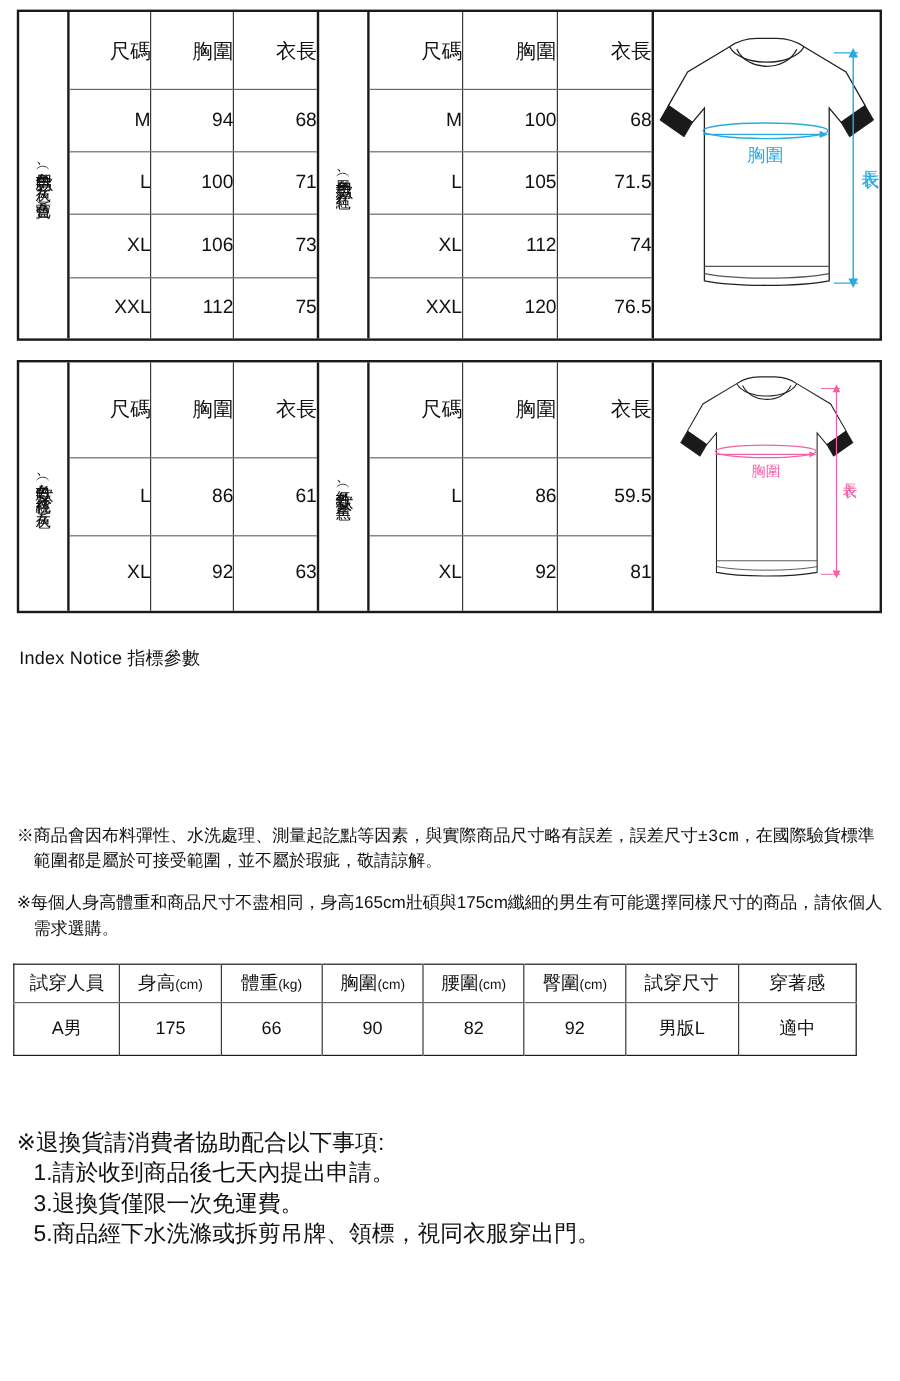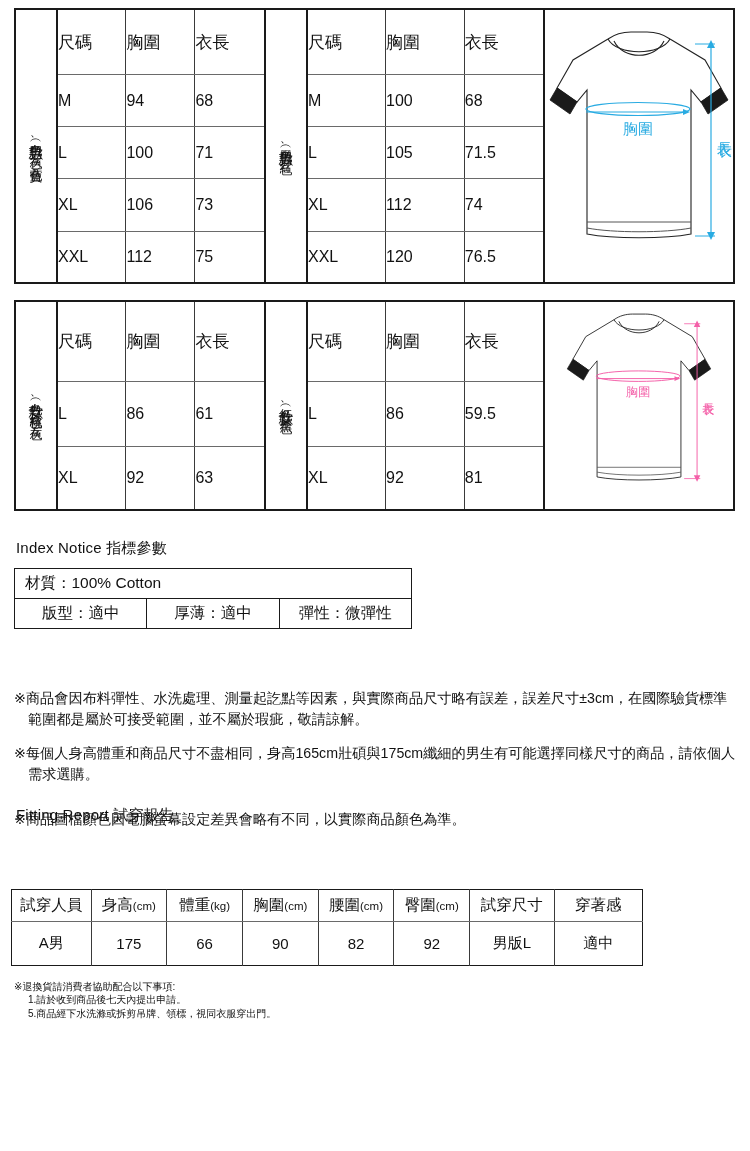--- a/index.html
+++ b/index.html
@@ -26,21 +26,21 @@
   .vlabel .vtext {
     writing-mode:vertical-rl; text-orientation:upright;
     font-size:15px; line-height:1.08; letter-spacing:0px;
     white-space:nowrap; text-align:center; font-weight:500;
   }
   .vlabel .vtext .paren { font-size:12.5px; }
 
   table.sz { border-collapse:collapse; table-layout:fixed; }
   table.sz td, table.sz th {
     border-right:1px solid #3a3a3a; border-bottom:1.6px solid #6a6a6a;
-    text-align:left; vertical-align:middle; font-weight:400;
+    text-align:right; vertical-align:middle; font-weight:400;
     font-size:16px; padding:0;
   }
   table.sz th { font-size:17px; }
   table.sz tr:last-child td { border-bottom:none; }
   table.sz td:last-child, table.sz th:last-child { border-right:none; }
 
   .shirt-cell { flex:1 1 auto; display:flex; align-items:center; justify-content:center; }
 
   
   .section-title {
@@ -58,42 +58,42 @@
     border:1px solid #1a1a1a; font-size:15.5px; height:30px; padding:0 0 0 10px;
     vertical-align:middle; white-space:nowrap;
   }
   #index-table td.ctr { text-align:center; padding:0; }
 
   
   .note {
     position:absolute; left:14px; width:726px; font-size:14.2px; line-height:1.5;
     text-indent:0; white-space:pre-wrap;
   }
-  #note1 { top:645px; }
+  #note1 { top:645px;font-family:Liberation Mono, monospace; }
   #note2 { top:700px; }
   #note3 { top:766px; }
   .note .hang { display:block; padding-left:14px; text-indent:-14px; }
 
   
   #fit-table {
-    position:absolute; left:11px; top:889px; width:632px;
+    position:absolute; left:11px; top:803px; width:703px;
     border:1.6px solid #1a1a1a; border-collapse:collapse; table-layout:fixed; background:#fff;
   }
   #fit-table th, #fit-table td {
     border-right:1px solid #3a3a3a; border-bottom:1.6px solid #6a6a6a;
     text-align:center; vertical-align:middle; font-weight:400; height:44px;
   }
   #fit-table th { font-size:15.5px; height:32px; }
   #fit-table td { font-size:15px; }
   #fit-table tr:last-child td { border-bottom:none; }
   #fit-table th:last-child, #fit-table td:last-child { border-right:none; }
   .unit { font-size:11.5px; }
 
   
-  #policy { position:absolute; left:14px; top:980px; width:726px; font-size:10px; line-height:1.335; }
+  #policy { position:absolute; left:14px; top:940px; width:726px; font-size:19px; line-height:1.335; }
   #policy .head { display:block; }
   #policy .li { display:block; padding-left:14px; }
 
   
   svg.shirt { display:block; }
 </style>
 </head>
 <body>
 
 <div class="page">
@@ -299,32 +299,20 @@
         <polygon points="166,218 162,210 170,210" fill="#F45FA8"></polygon>
         <line x1="150" y1="22" x2="170" y2="22" stroke="#F45FA8" stroke-width="1"></line>
         <line x1="150" y1="214" x2="170" y2="214" stroke="#F45FA8" stroke-width="1"></line>
         <text x="180" y="108" font-size="15" fill="#F45FA8" text-anchor="middle" font-family="'Liberation Sans',sans-serif" writing-mode="tb">衣長</text>
       </svg>
     </div>
   </div>
 
   <div class="section-title" id="index-title">Index Notice 指標參數</div>
 
-  <table id="index-table">
-    <tbody>
-        <tr>
-      <td colspan="3">材質：100% Cotton</td>
-    </tr>
-    <tr>
-      <td class="ctr" style="width:33.3%">版型：適中</td>
-      <td class="ctr" style="width:33.3%">厚薄：適中</td>
-      <td class="ctr" style="width:33.4%">彈性：微彈性</td>
-    </tr>
-  </tbody>
-    </table>
 
   <div class="note" id="note1">
     <span class="hang">※商品會因布料彈性、水洗處理、測量起訖點等因素，與實際商品尺寸略有誤差，誤差尺寸±3cm，在國際驗貨標準範圍都是屬於可接受範圍，並不屬於瑕疵，敬請諒解。</span>
   </div>
   <div class="note" id="note2">
     <span class="hang">※每個人身高體重和商品尺寸不盡相同，身高165cm壯碩與175cm纖細的男生有可能選擇同樣尺寸的商品，請依個人需求選購。</span>
   </div>
   <div class="note" id="note3">
     <span class="hang">※商品圖檔顏色因電腦螢幕設定差異會略有不同，以實際商品顏色為準。</span>
   </div>
@@ -362,16 +350,17 @@
       <td>92</td>
       <td>男版L</td>
       <td>適中</td>
     </tr>
   </tbody>
     </table>
 
   <div id="policy">
     <span class="head">※退換貨請消費者協助配合以下事項:</span>
     <span class="li">1.請於收到商品後七天內提出申請。</span>
+    <span class="li">3.退換貨僅限一次免運費。</span>
     <span class="li">5.商品經下水洗滌或拆剪吊牌、領標，視同衣服穿出門。</span>
   </div>
 
 </div>
 
 </body></html>

